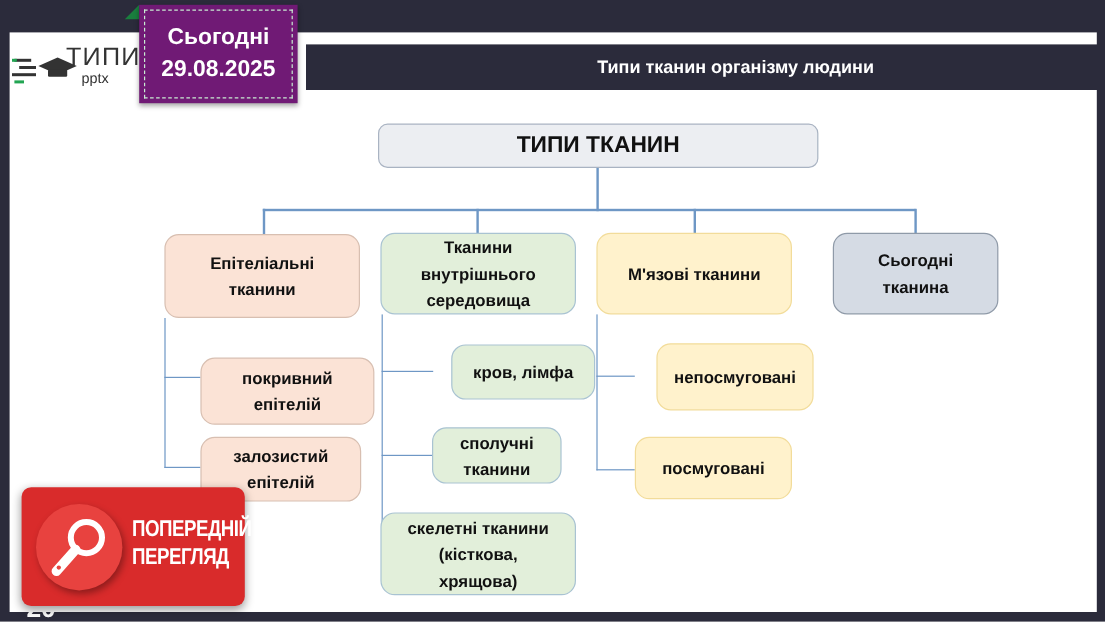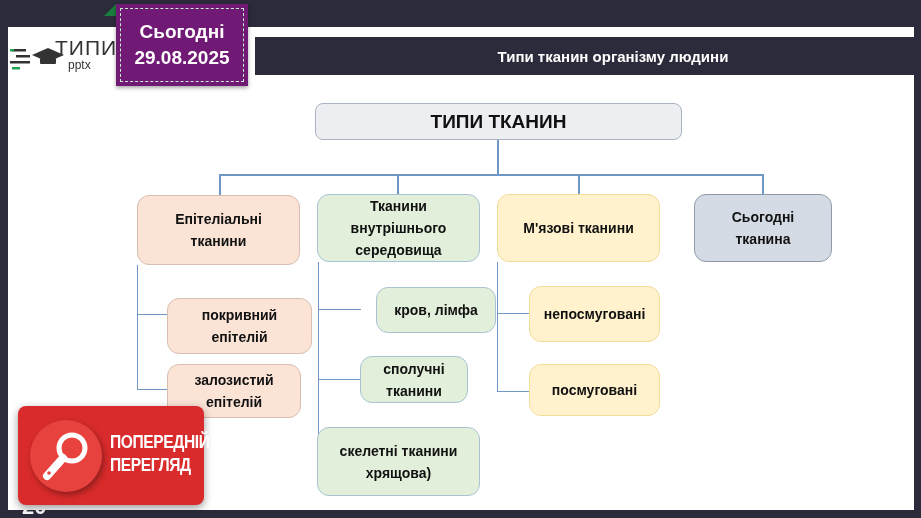--- a/index.html
+++ b/index.html
@@ -125,25 +125,26 @@
 </div>
 <div class="box green" style="left:360px;top:356px;width:108px;height:47px;">
   <div>
       <div>сполучні</div>
       <div>тканини</div>
     </div>
 </div>
 <div class="box green" style="left:317px;top:427px;width:163px;height:69px;">
   <div>
       <div>скелетні тканини</div>
+      <div>(кісткова,</div>
       <div>хрящова)</div>
     </div>
 </div>
 
-<div class="box yellow" style="left:529px;top:286px;width:131px;height:56px;">
+<div class="box yellow" style="left:547px;top:286px;width:131px;height:56px;">
   <div>непосмуговані</div>
 </div>
 <div class="box yellow" style="left:529px;top:364px;width:131px;height:52px;">
   <div>посмуговані</div>
 </div>
 
 <span class="side-text" style="left:12px;top:432px;font-size:11px;">п</span>
 <span class="side-text" style="left:9px;top:450px;font-size:16px;">С</span>
 <span class="side-text" style="left:22px;top:494px;font-size:22px;font-weight:bold;">20</span>
 

